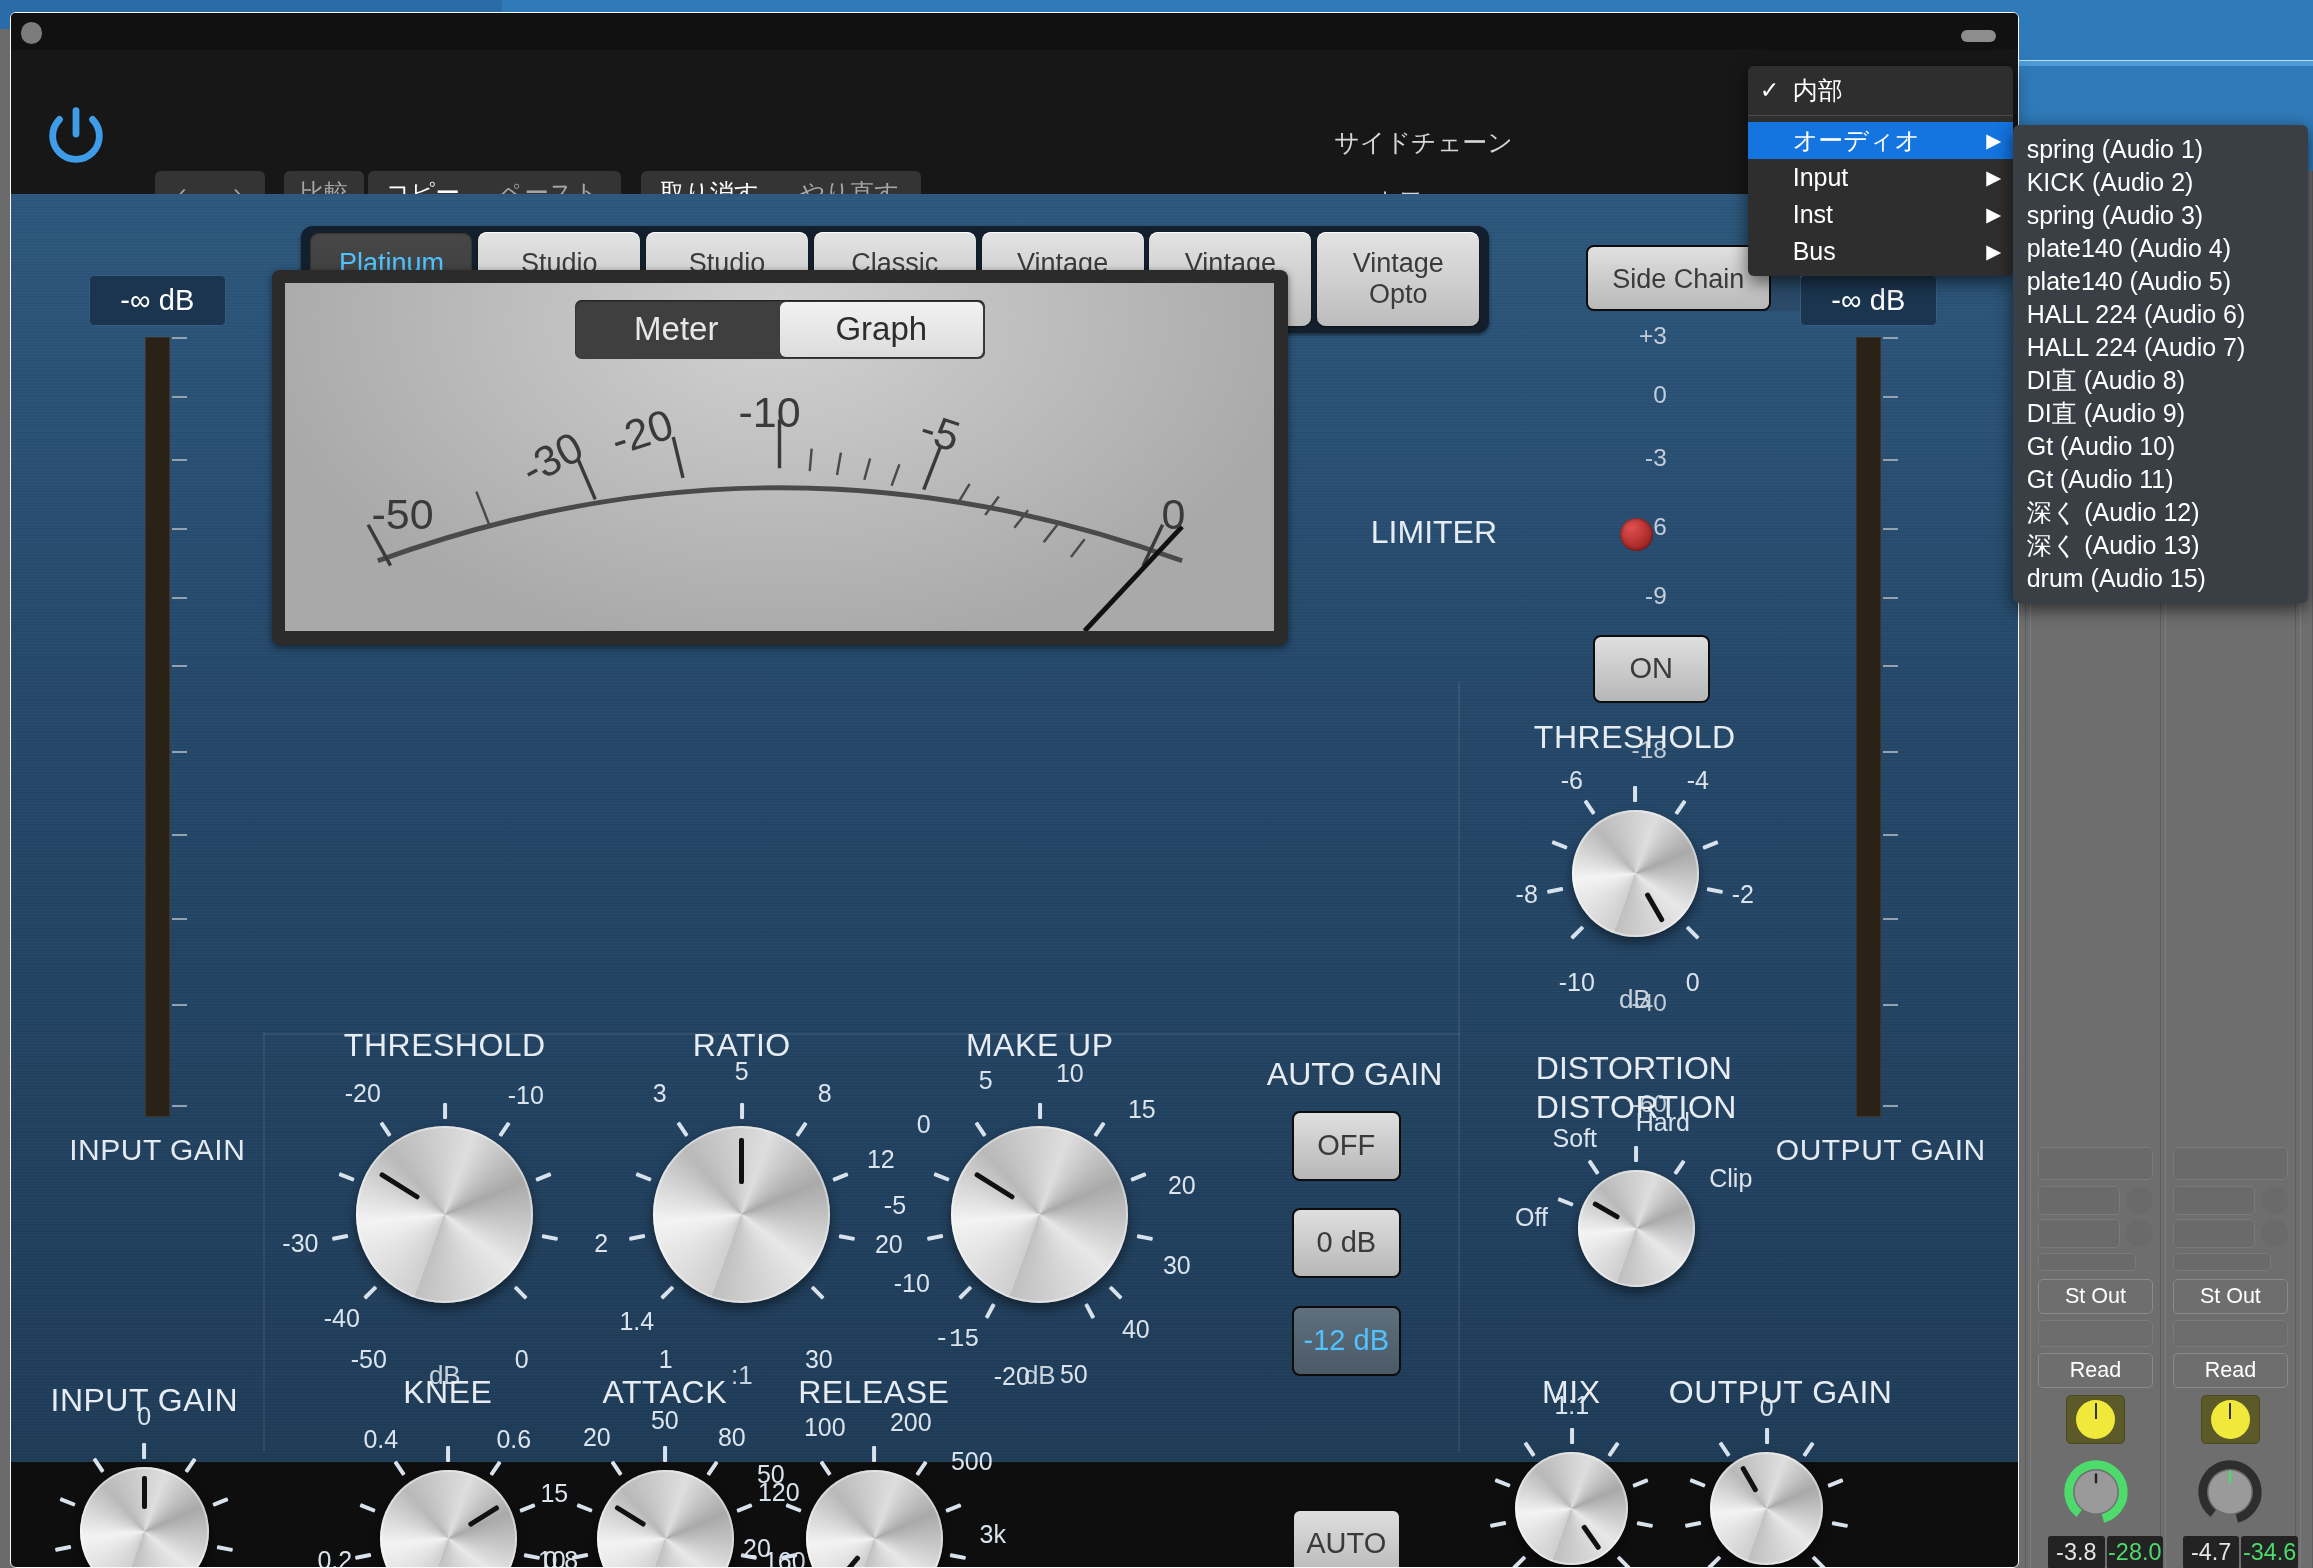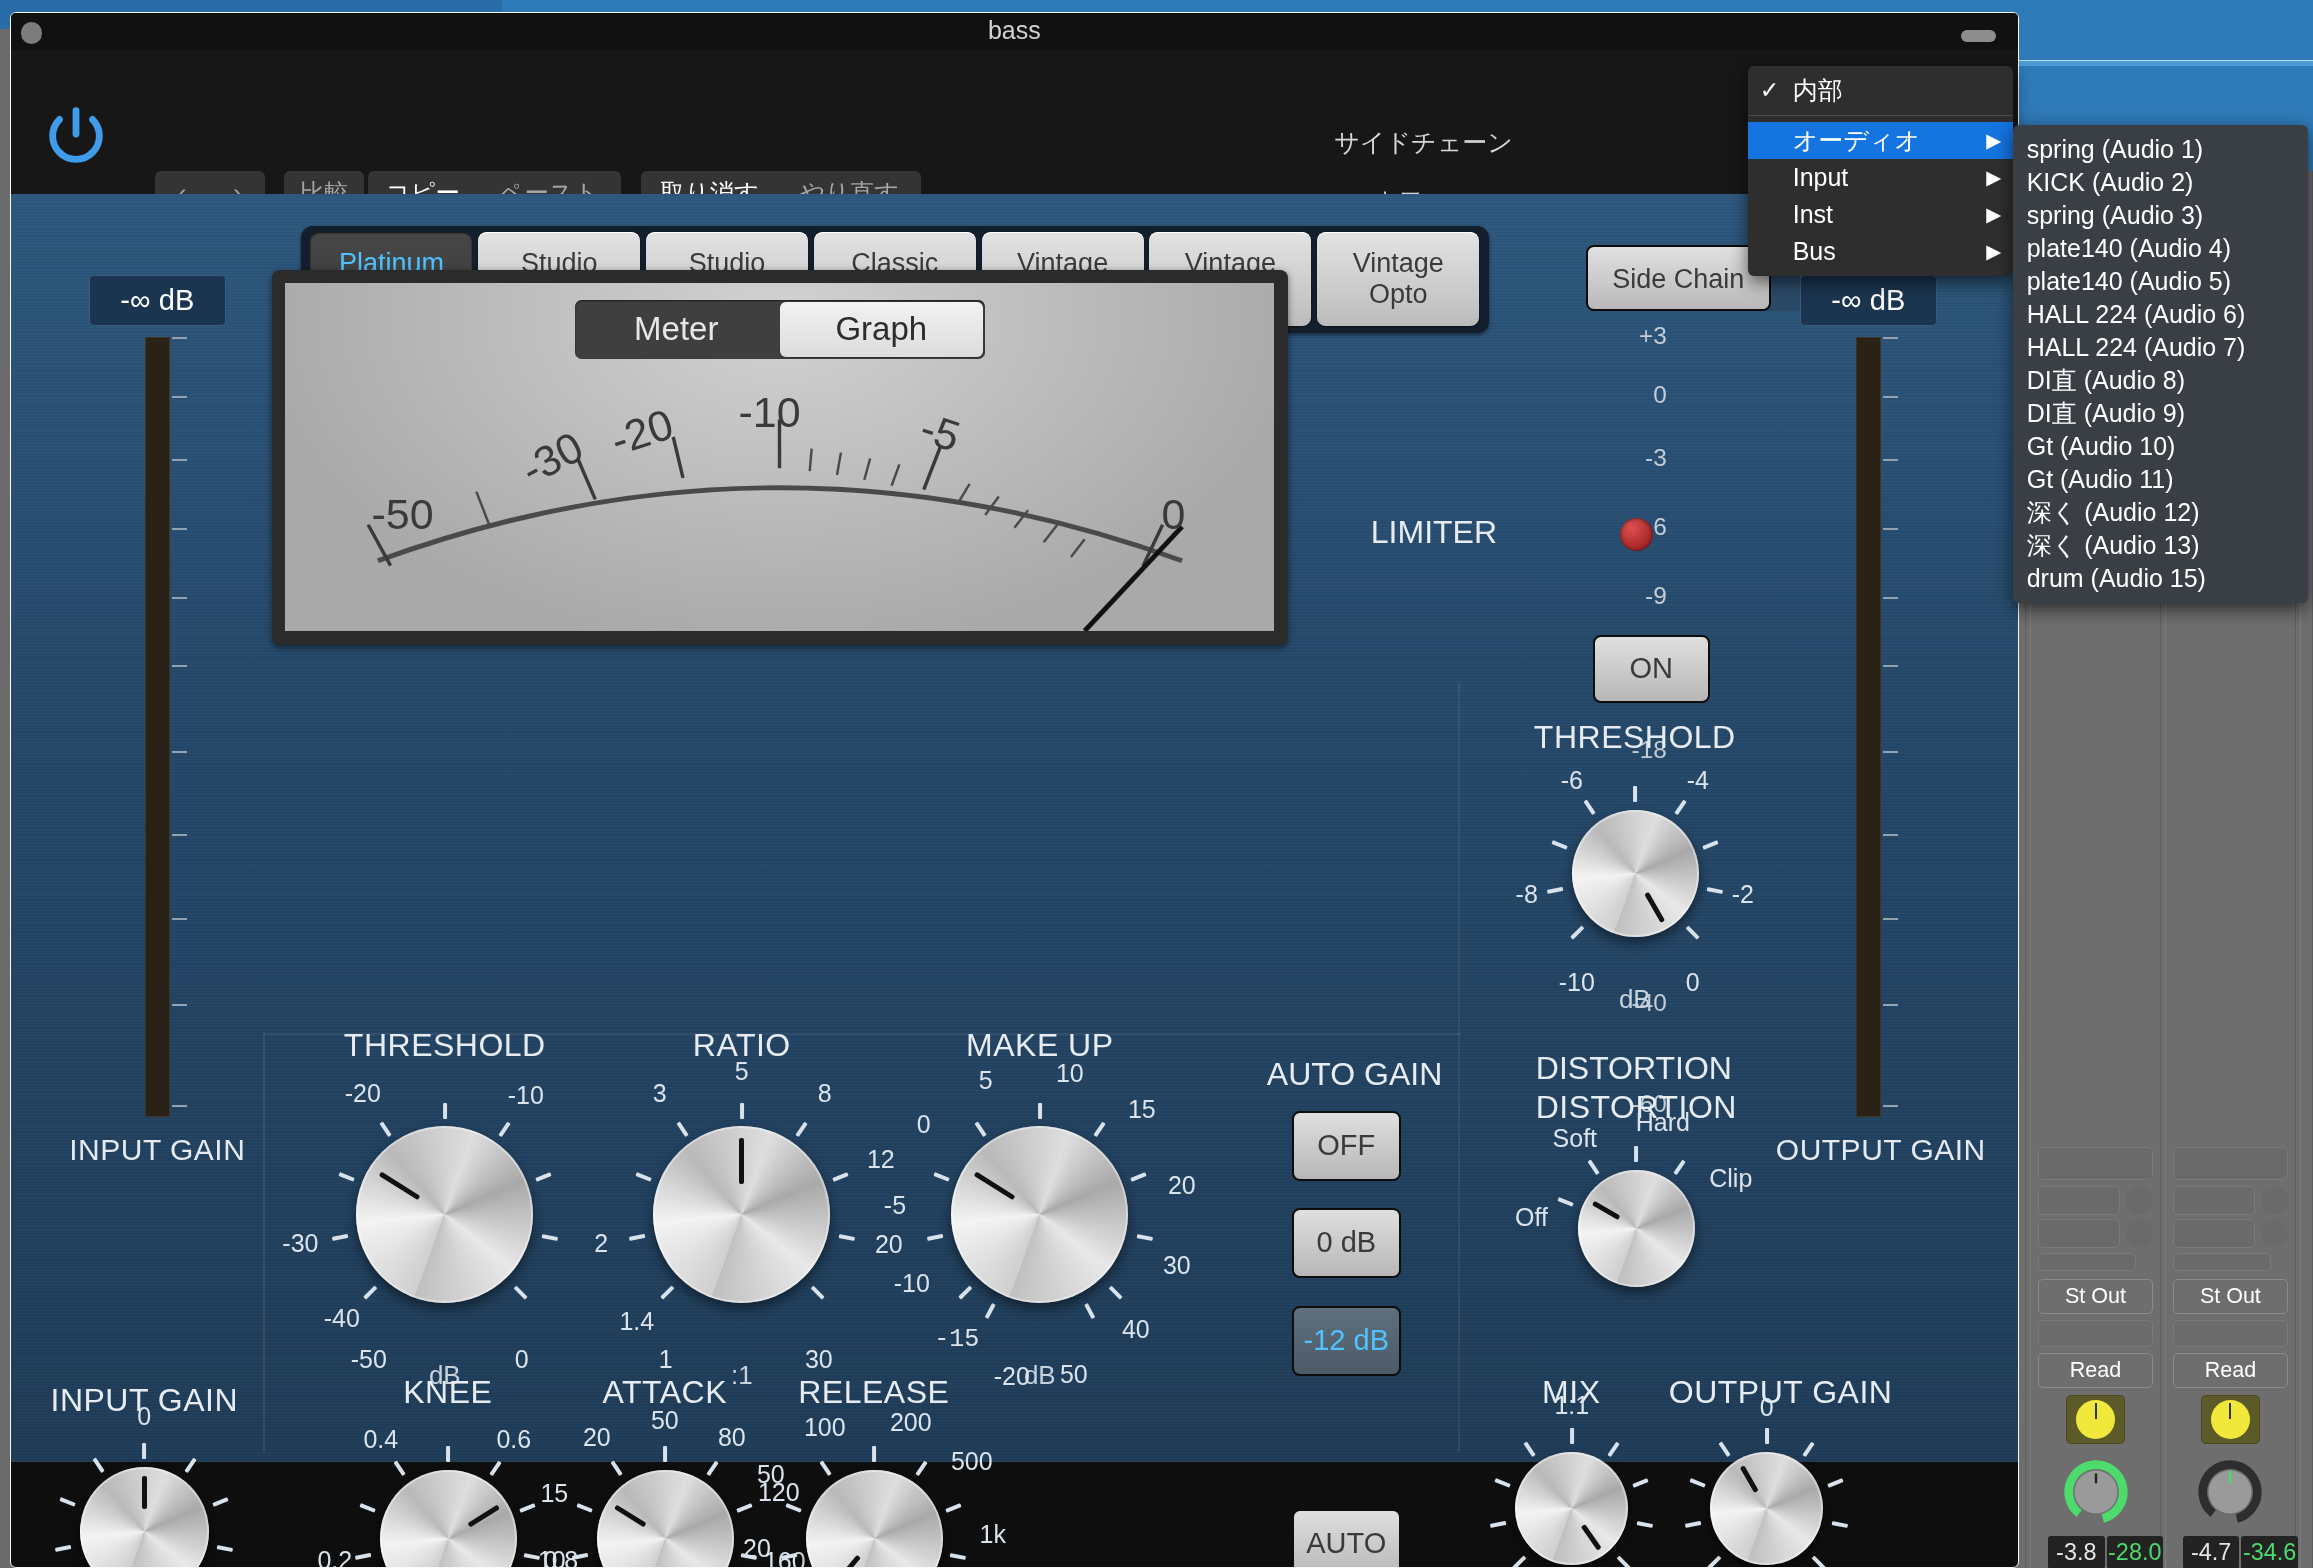--- a/index.html
+++ b/index.html
@@ -431,21 +431,20 @@
     </div>
   </div>
 
   <div class="strip partial"></div>
 </div>
 
 <div id="plugin">
 
   <div id="titlebar">
     <span class="win-dot"></span>
-    <span class="title">bass</span>
     <span class="win-pill"></span>
   </div>
 
   <div id="toolbar">
     <div id="powerbtn">
       <svg width="72" height="72" viewBox="0 0 74 74">
         <path d="M37 10 L37 34" stroke="#3e9ce8" stroke-width="7" stroke-linecap="round"></path>
         <path d="M20 19 A24 24 0 1 0 54 19" stroke="#3e9ce8" stroke-width="7" fill="none" stroke-linecap="round"></path>
       </svg>
     </div>
@@ -776,21 +775,21 @@
             <div class="ktick" style="width: 15.6px; height: 3.9px; left: 83px; top: 62px; transform-origin: 0px 50%; transform: rotate(-124deg);"></div>
             <div class="ktick" style="width: 15.6px; height: 3.9px; left: 127px; top: 49px; transform-origin: 0px 50%; transform: rotate(-90deg);"></div>
             <div class="ktick" style="width: 15.6px; height: 3.9px; left: 170px; top: 62px; transform-origin: 0px 50%; transform: rotate(-56deg);"></div>
             <div class="ktick" style="width: 15.6px; height: 3.9px; left: 199px; top: 98px; transform-origin: 0px 50%; transform: rotate(-22deg);"></div>
             <div class="ktick" style="width: 15.6px; height: 3.9px; left: 203px; top: 142px; transform-origin: 0px 50%; transform: rotate(11deg);"></div>
             <div class="klab" style="left: 78px; top: 16.3px; transform: translate(-50%, -50%);">100</div>
             <div class="klab" style="left: 164px; top: 11.8px; transform: translate(-50%, -50%);">200</div>
             <div class="klab" style="left: 24px; top: 63px; transform: translate(-50%, -50%);">50</div>
             <div class="klab" style="left: 225px; top: 50px; transform: translate(-50%, -50%);">500</div>
             <div class="klab" style="left: 10.2px; top: 137px; transform: translate(-50%, -50%);">20</div>
-            <div class="klab" style="left: 246px; top: 123px; transform: translate(-50%, -50%);">1k</div>
+            <div class="klab" style="left: 246px; top: 123px; transform: translate(-50%, -50%);">3k</div>
             <div class="kdial" style="width: 137px; height: 137px; left: 59px; top: 59px;">
               <div class="ptr" style="height: 35px; left: 66px; top: 9.6px; transform: rotate(-140deg); transform-origin: 50% 59px;"></div>
             </div>
           </div>
         </div>
         <div class="kgroup" style="left: 21.5px; top: 1188px; width: 224px;">
           <div class="kname">INPUT GAIN</div>
           <div class="kwrap" style="width: 224px; height: 224px;">
             <div class="ktick" style="width: 15.6px; height: 3.9px; left: 39px; top: 126px; transform-origin: 0px 50%; transform: rotate(169deg);"></div>
             <div class="ktick" style="width: 15.6px; height: 3.9px; left: 43px; top: 84px; transform-origin: 0px 50%; transform: rotate(-158deg);"></div>

